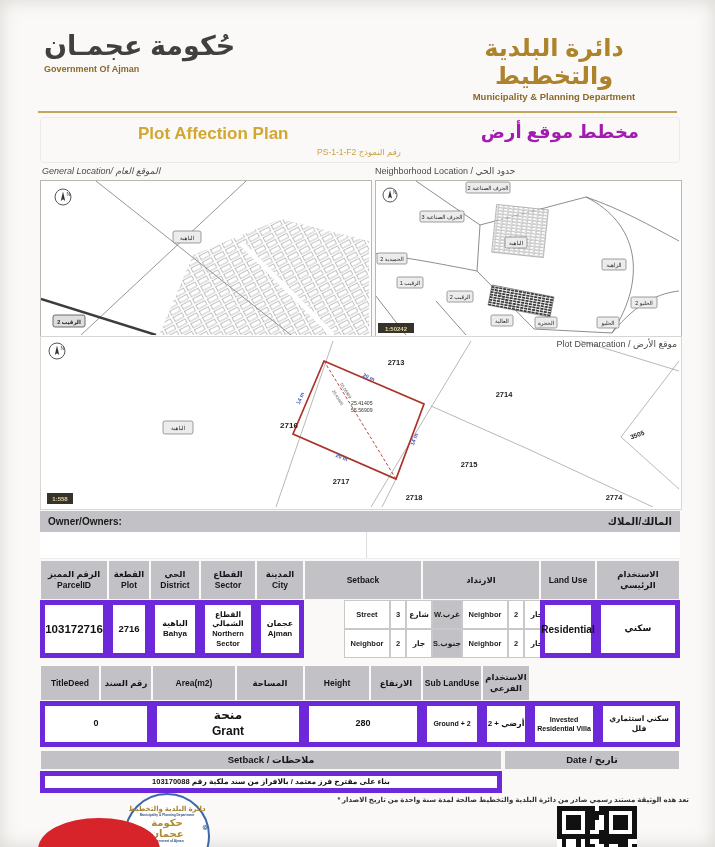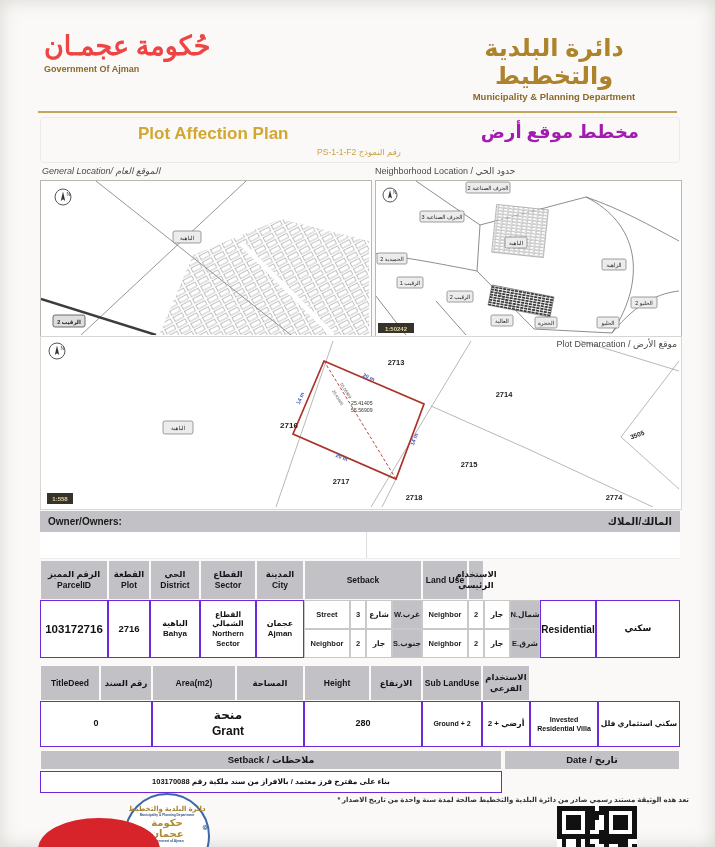--- a/index.html
+++ b/index.html
@@ -1,21 +1,21 @@
 <!DOCTYPE html>
 <html><head>
 <meta charset="utf-8">
 <style>
   html,body{margin:0;padding:0;background:#e9e7e4;}
   #page{position:relative;width:715px;height:847px;background:#faf9f7;overflow:hidden;
         font-family:"Liberation Sans","DejaVu Sans",sans-serif;color:#222;
         box-shadow:inset 0 0 18px rgba(120,115,105,.25);}
   .abs{position:absolute;}
   
-  .gov-ar{font-size:27px;font-weight:bold;color:#ef4444;letter-spacing:-1px;font-family:Liberation Serif, serif;}
+  .gov-ar{font-size:27px;font-weight:bold;color:#404040;letter-spacing:-1px;}
   .gov-en{font-size:9px;font-weight:bold;color:#8a6a28;margin-top:2px;}
   .dept{width:250px;text-align:center;}
   .dept-ar{font-size:24px;font-weight:bold;color:#ad832c;}
   .dept-en{font-size:9.5px;font-weight:bold;color:#8a6a28;margin-top:1px;}
   .gold-rule{left:38px;right:38px;top:111px;height:2px;background:#c3a45c;}
   .title-band{left:40px;top:117px;width:638px;height:44px;border:1px solid #edeae3;border-radius:4px;}
   .title-en{left:138px;top:124px;font-size:17px;font-weight:bold;color:#d2a62f;}
   .title-ar{right:76px;top:121px;font-size:18px;font-weight:bold;color:#a21caf;}
   .form-no{left:40px;top:147px;width:638px;text-align:center;font-size:8.5px;color:#c8a244;}
   
@@ -27,21 +27,21 @@
   .badge rect{fill:#36332b;}
   .badge text{fill:#e3d3a2;font-size:6px;text-anchor:middle;font-weight:bold;}
   
   .graybar{background:#c2c2c6;display:flex;justify-content:space-between;align-items:center;
            padding:0 8px;font-weight:bold;font-size:10px;color:#191919;box-sizing:border-box;}
   .t1{display:grid;grid-template-columns:68px 42px 50px 56px 48px 46px 16px 26px 30px 46px 16px 26px 30px 56px 84px;}
   .t2{display:grid;grid-template-columns:60px 52px 84px 68px 66px 52px 60px 48px 68px 82px;}
   .hc{background:#c2c2c6;border:1px solid #fbfaf8;display:flex;flex-direction:column;
       align-items:center;justify-content:center;font-weight:bold;font-size:8.5px;color:#15151a;
       text-align:center;line-height:1.25;box-sizing:border-box;}
-  .dc{background:#fff;border:1px solid #6d28d9;display:flex;flex-direction:column;align-items:center;
+  .dc{background:#fff;border:5px solid #6d28d9;display:flex;flex-direction:column;align-items:center;
       justify-content:center;font-size:8px;font-weight:bold;text-align:center;line-height:1.3;
       box-sizing:border-box;color:#111;}
   .sb{display:grid;grid-template-columns:46px 16px 26px 30px 46px 16px 26px 30px;grid-auto-rows:1fr;}
   .sb>div{border:1px solid #c9c9c9;display:flex;align-items:center;justify-content:center;
           font-size:7.5px;font-weight:bold;box-sizing:border-box;background:#fff;}
   .sb .dir{background:#c2c2c6;}
   .rm{display:grid;grid-template-columns:462px 176px;gap:2px;}
   .note{font-size:7px;font-weight:bold;color:#333;}
   
   .stamp-blue{width:86px;height:86px;border-radius:50%;border:2.5px solid #3b68a9;background:rgba(255,255,255,.92);
@@ -266,20 +266,21 @@
       </div>
     <div class="hc">
         <div>القطاع</div>
         <div>Sector</div>
       </div>
     <div class="hc">
         <div>المدينة</div>
         <div>City</div>
       </div>
     <div class="hc" style="grid-column:6/10;">Setback</div>
+    <div class="hc" style="grid-column:10/14;">الارتداد</div>
     <div class="hc">Land Use</div>
     <div class="hc">
         <div>الاستخدام</div>
         <div>الرئيسي</div>
       </div>
   </div>
 
   <div class="abs t1" style="left:40px;top:600px;width:640px;height:58px;">
     <div class="dc" style="font-size:11.5px;">103172716</div>
     <div class="dc" style="font-size:9.5px;">2716</div>
@@ -288,21 +289,21 @@
         <div>Bahya</div>
       </div>
     <div class="dc" style="font-size:7.5px;">
         <div>القطاع الشمالي</div>
         <div>Northern Sector</div>
       </div>
     <div class="dc">
         <div>عجمان</div>
         <div>Ajman</div>
       </div>
-    <div class="sb" style="grid-column:6/14;">
+    <div class="sb" style="grid-column:6/14;padding-left:40px;">
       <div>Street</div>
       <div>3</div>
       <div>شارع</div>
       <div class="dir">W.غرب</div>
       <div>Neighbor</div>
       <div>2</div>
       <div>جار</div>
       <div class="dir">N.شمال</div>
       <div>Neighbor</div>
       <div>2</div>

